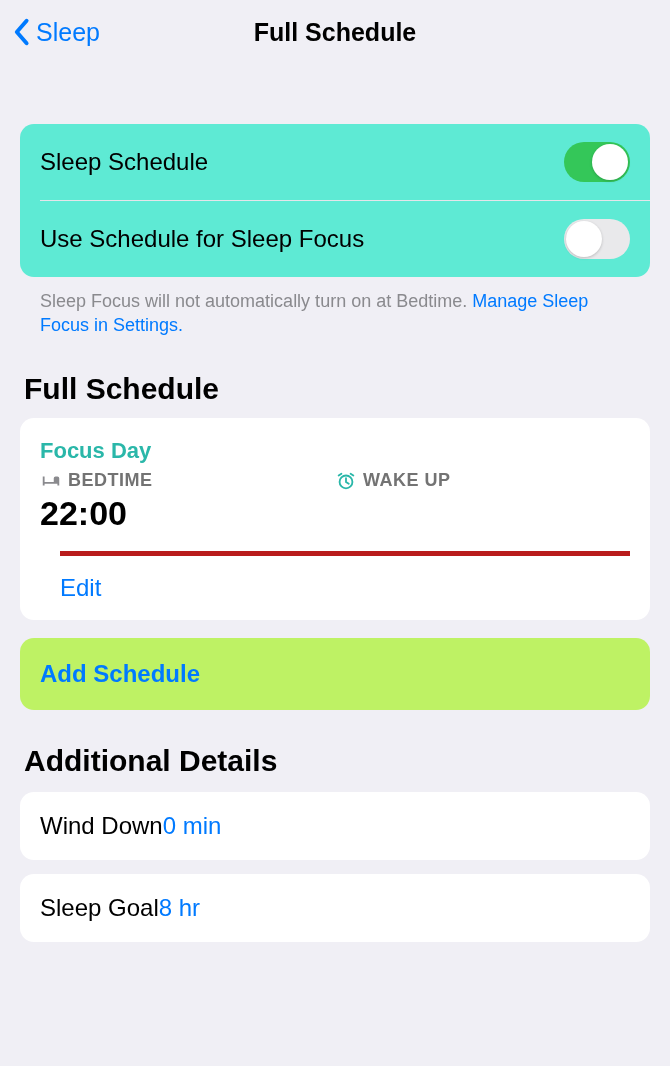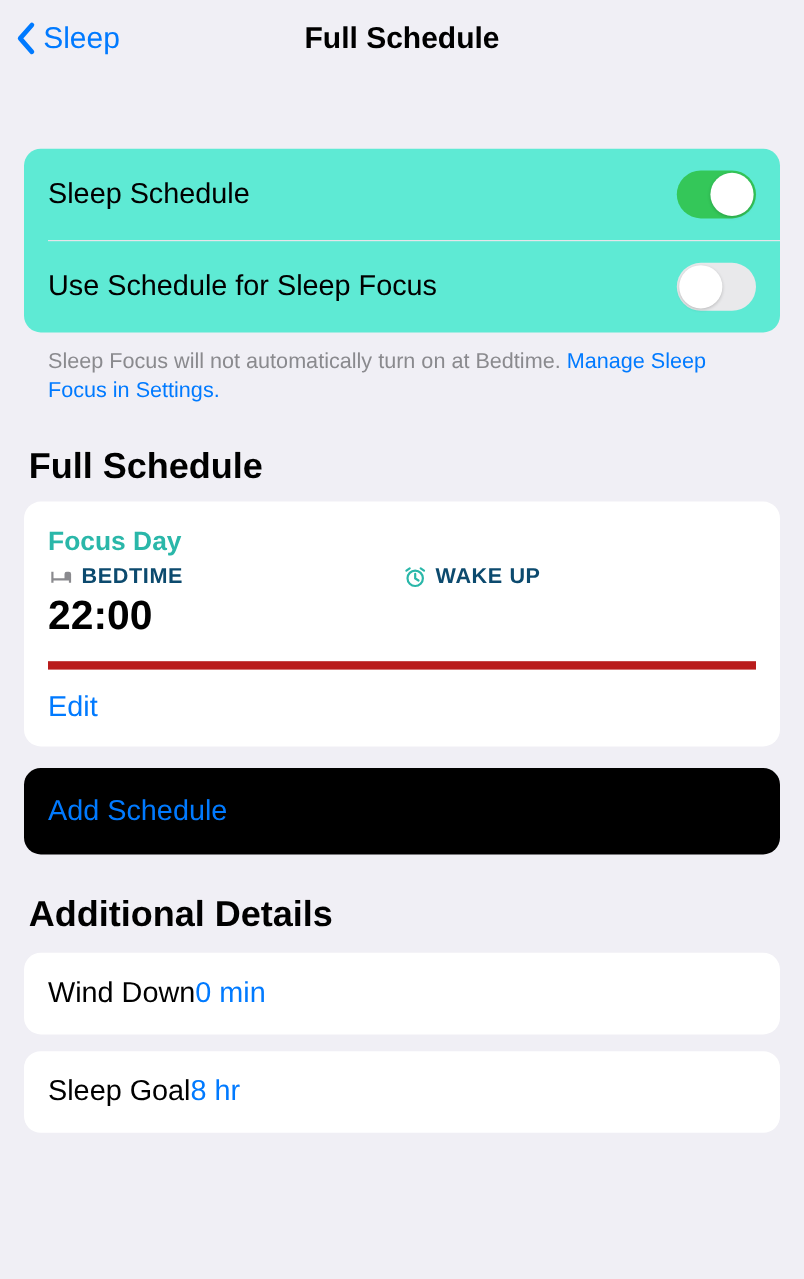--- a/index.html
+++ b/index.html
@@ -19,28 +19,28 @@
     .knob { width: 36px; height: 36px; background: #fff; border-radius: 50%; position: absolute; top: 2px; box-shadow: 0 1px 3px rgba(0,0,0,.2); }
     .toggle-on .knob { right: 2px; }
     .toggle-off .knob { left: 2px; }
     .footer-text { padding: 12px 20px 0; font-size: 18px; line-height: 1.35; color: #8a8a8e; }
     .footer-text a { color: #007aff; text-decoration: none; }
     .section-h { font-size: 30px; font-weight: 700; margin: 34px 0 12px 4px; }
     .sched-card { background: #fff; border-radius: 14px; padding: 20px 20px 0; }
     .days { color: #2ab7a9; font-weight: 600; font-size: 22px; margin-bottom: 6px; }
     .times { display: flex; }
     .col { flex: 0 0 50%; }
-    .label-row { display: flex; align-items: center; color: #0c4a6e; font-size: 18px; font-weight: 600; letter-spacing: .5px; margin-bottom: 2px; }
+    .label-row { display: flex; align-items: center; color: #737373; font-size: 18px; font-weight: 600; letter-spacing: .5px; margin-bottom: 2px; }
     .label-row svg { width: 22px; height: 22px; margin-right: 6px; }
     .bedtime-icon { color: #8a8a8e; }
     .wake-icon { color: #2ab7a9; }
     .time { font-size: 34px; font-weight: 700; }
-    .edit-row { border-top: 7px solid #b91c1c; margin-top: 18px; padding: 18px 0; }
+    .edit-row { border-top: 5px solid #b91c1c; margin-top: 18px; padding: 18px 0; margin-left: 20px; }
     .link-btn { color: #007aff; font-size: 24px; }
-    .add-card { background: #000000; border-radius: 14px; margin-top: 18px; padding: 22px 20px; }
+    .add-card { background: #bef264; border-radius: 14px; margin-top: 18px; padding: 22px 20px; font-weight: bold; }
     .detail-card { background: #fff; border-radius: 14px; margin-top: 14px; padding: 20px; display: flex; justify-content: flex-start; align-items: center; }
     .detail-card:first-of-type { margin-top: 0; }
     .dl { font-size: 24px; }
     .dv { font-size: 24px; color: #007aff; }
     .spacer { height: 60px; }
   </style>
 </head>
 <body>
 
 <div class="nav">

